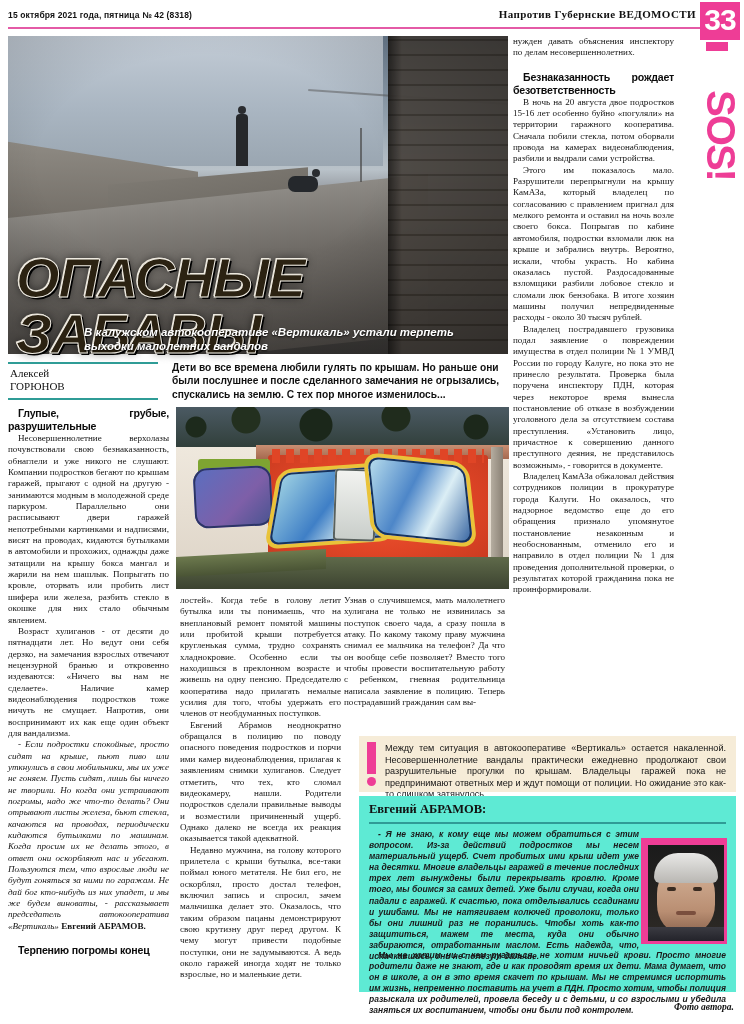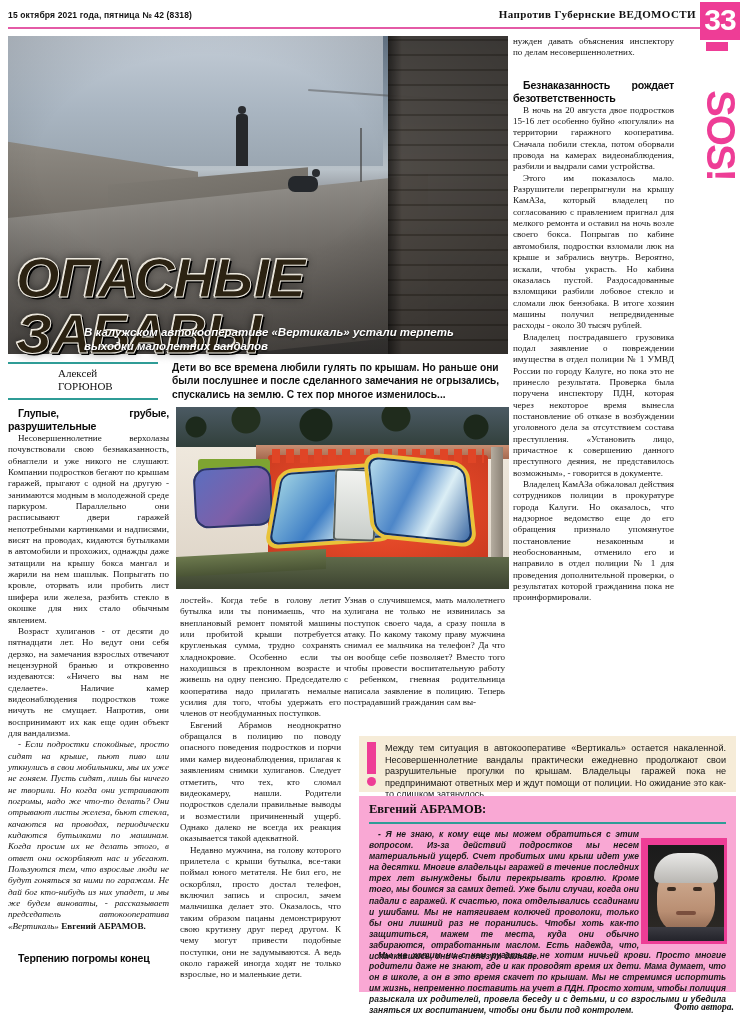--- a/index.html
+++ b/index.html
@@ -214,21 +214,21 @@
   }
   .col p { text-indent:10px; margin:0; }
   .col p.noind { text-indent:0; }
   .col p + p { margin-top:0; }
   .subhdr {
     font-family:"Liberation Sans", sans-serif;
     font-weight:700; font-size:10.6px; line-height:13px;
     color:#0c0c0c; margin:0 0 3px 0; text-indent:0;
     letter-spacing:-.2px;
   }
-  .subhdr.sp { margin-top:20px; }
+  .subhdr.sp { margin-top:12px; }
   .quote { font-style:italic; }
   .quote b { font-style:normal; }
 
   #col1 { left:8px;  top:407px; width:161px; }
   #col2 { left:180px; top:595px; width:161px; }
   #col3 { left:344px; top:595px; width:161px; }
   #col4 { left:513px; top:36px;  width:161px; }
 
   
   .callout {
@@ -244,21 +244,21 @@
     background:#ee3d96;
   }
   .callout .quote-dot {
     position:absolute; left:8px; top:41px; width:9px; height:9px;
     border-radius:50%; background:#ee3d96;
   }
 
   
   .interview {
     position:absolute; left:359px; top:796px; width:377px; height:196px;
-    background:#f9a8d4;
+    background:#5eead4;
   }
   .iv-name {
     position:absolute; left:10px; top:6px;
     font-family:"Liberation Serif", serif;
     font-weight:700; font-size:12.5px; color:#111;
   }
   .iv-rule {
     position:absolute; left:10px; top:26px; width:357px; height:2px; background:#2f9c96;
   }
   .iv-text {
@@ -345,21 +345,21 @@
     <div class="figure2"></div>
     <div class="pillar"></div>
     <div class="vignette"></div>
   </div>
 
   <div class="headline">ОПАСНЫЕ ЗАБАВЫ</div>
   <div class="subhead">В калужском автокооперативе «Вертикаль» устали терпеть выходки малолетних вандалов</div>
 
   <div class="author">
     <div class="rule-t"></div>
-    <div class="name" style="white-space:pre-line;margin-left:48px;">Алексей
+    <div class="name" style="white-space:pre-line;">Алексей
 ГОРЮНОВ</div>
     <div class="rule-b"></div>
   </div>
 
   <div class="lead">Дети во все времена любили гулять по крышам. Но раньше они были послушнее и после сделанного замечания не огрызались, спускались на землю. С тех пор многое изменилось...</div>
 
   <div class="graffiti">
     <div class="gr-sky"></div>
     <div class="gr-trees"></div>
     <div class="gr-wall"></div>

